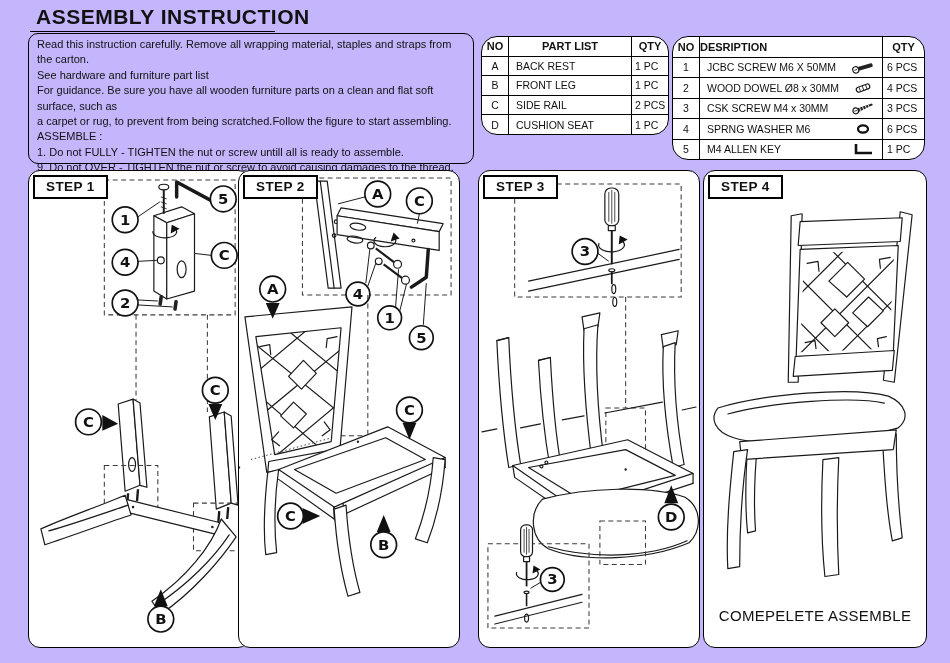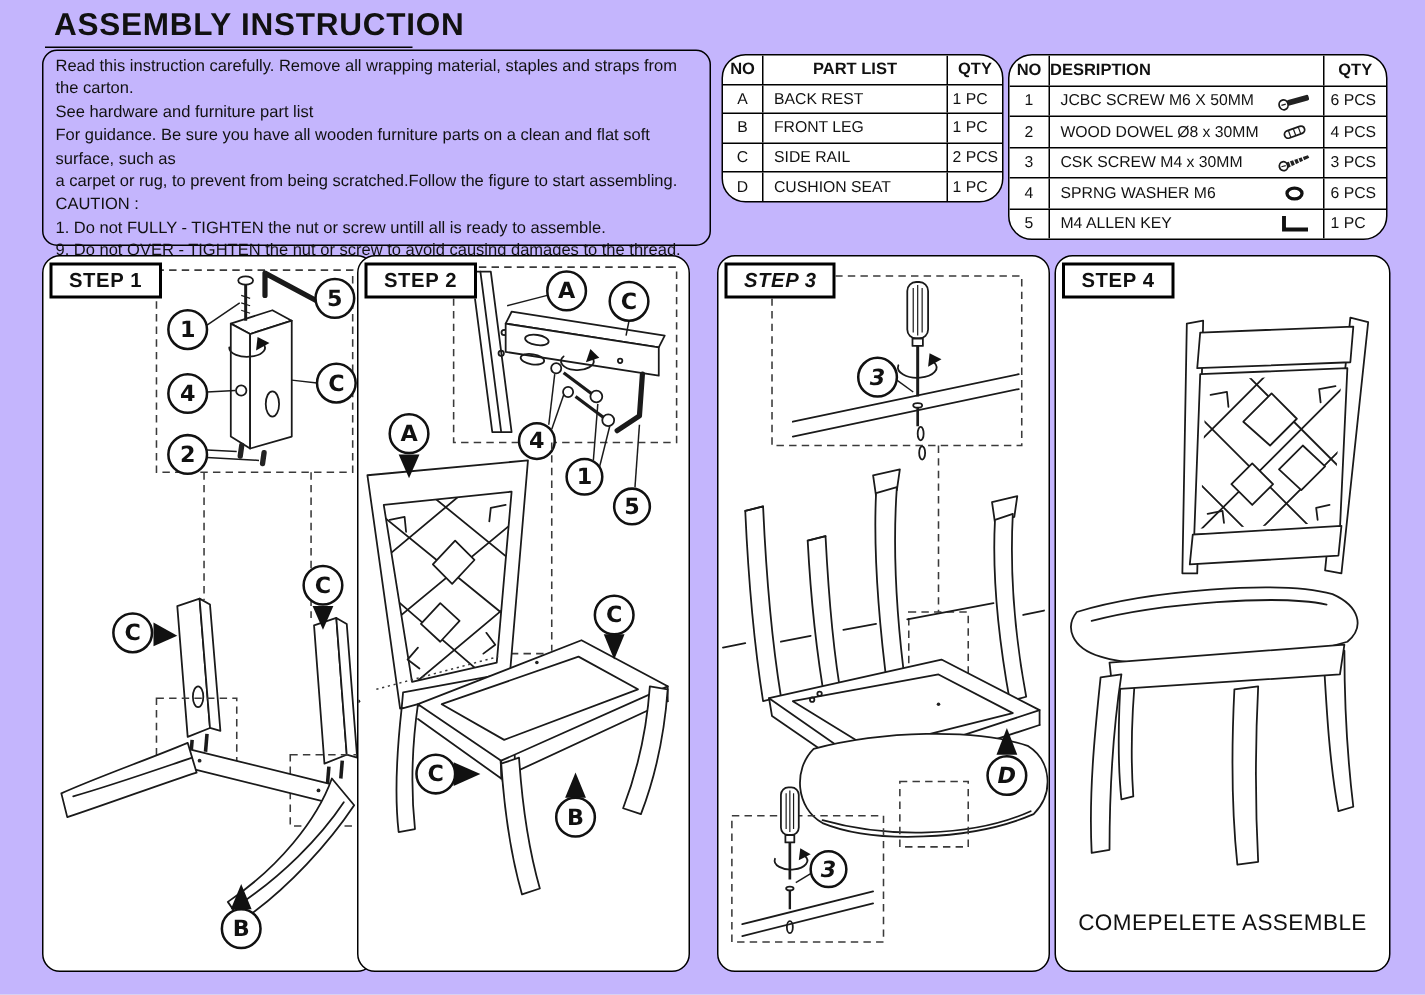--- a/index.html
+++ b/index.html
@@ -24,21 +24,21 @@
   .part-tbl .name{flex:1;padding-left:7px;}
   .part-tbl .qty{width:37px;padding-left:3px;}
   .hw-tbl{left:672px;top:36px;width:251px;height:122px;}
   .hw-tbl .no{width:26px;justify-content:center;}
   .hw-tbl .name{flex:1;padding-left:7px;padding-right:5px;justify-content:space-between;}
   .hw-tbl .qty{width:42px;padding-left:4px;}
   .hwicon{flex:0 0 auto;}
   
   .panel{position:absolute;top:170px;height:478px;border:1.6px solid #000;border-radius:12px;background:#fff;box-sizing:border-box;}
   .p1{left:28px;width:222px;}  .p2{left:238px;width:222px;text-decoration:underline;}
-  .p3{left:478px;width:222px;font-style:italic;} .p4{left:703px;width:224px;}
+  .p3{left:478px;width:222px;} .p4{left:703px;width:224px;}
   .steplabel{position:absolute;left:4px;top:4px;background:#fff;border:2.2px solid #000;
              padding:2px 11px 3px 11px;font-size:13.5px;font-weight:800;letter-spacing:.4px;z-index:3;}
   .diagram{position:absolute;left:0;top:0;width:100%;height:100%;}
   .complete{position:absolute;left:0;right:0;top:436px;text-align:center;font-size:15px;font-weight:500;letter-spacing:.3px;}
   
   .ln{fill:none;stroke:#1a1a1a;stroke-width:1.2;stroke-linejoin:round;stroke-linecap:round;}
   .pc{fill:#fff;stroke:#1a1a1a;stroke-width:1.2;stroke-linejoin:round;}
   .thin{fill:none;stroke:#1a1a1a;stroke-width:.8;}
   .thick{fill:none;stroke:#1a1a1a;stroke-width:3.5;stroke-linecap:round;stroke-linejoin:round;}
   .dsh{fill:none;stroke:#3a3a3a;stroke-width:1.05;stroke-dasharray:5 3.5;}
@@ -55,21 +55,21 @@
 <div class="page">
 
   <div class="title">ASSEMBLY INSTRUCTION</div>
   <div class="title-rule"></div>
 
   <div class="instr">
     <div>Read this  instruction carefully. Remove all wrapping material, staples and straps from the carton.</div>
     <div>See hardware and furniture part list</div>
     <div>For guidance. Be sure you have all wooden furniture parts on a clean and flat soft surface, such as</div>
     <div>a carpet or rug, to prevent from being scratched.Follow the figure to start assembling.</div>
-    <div>CAUTION :</div>
+    <div>ASSEMBLE :</div>
     <div>1. Do not FULLY - TIGHTEN the nut or screw untill all is ready to assemble.</div>
     <div>9. Do not OVER -  TIGHTEN the nut or screw to avoid causing damages to the thread.</div>
     <div>3. Keep all hardware part out reach of children.</div>
   </div>
 
   <div class="tbl part-tbl">
     <div class="trow thead">
       <div class="tc no">NO</div>
       <div class="tc name">PART LIST</div>
       <div class="tc qty">QTY</div>

